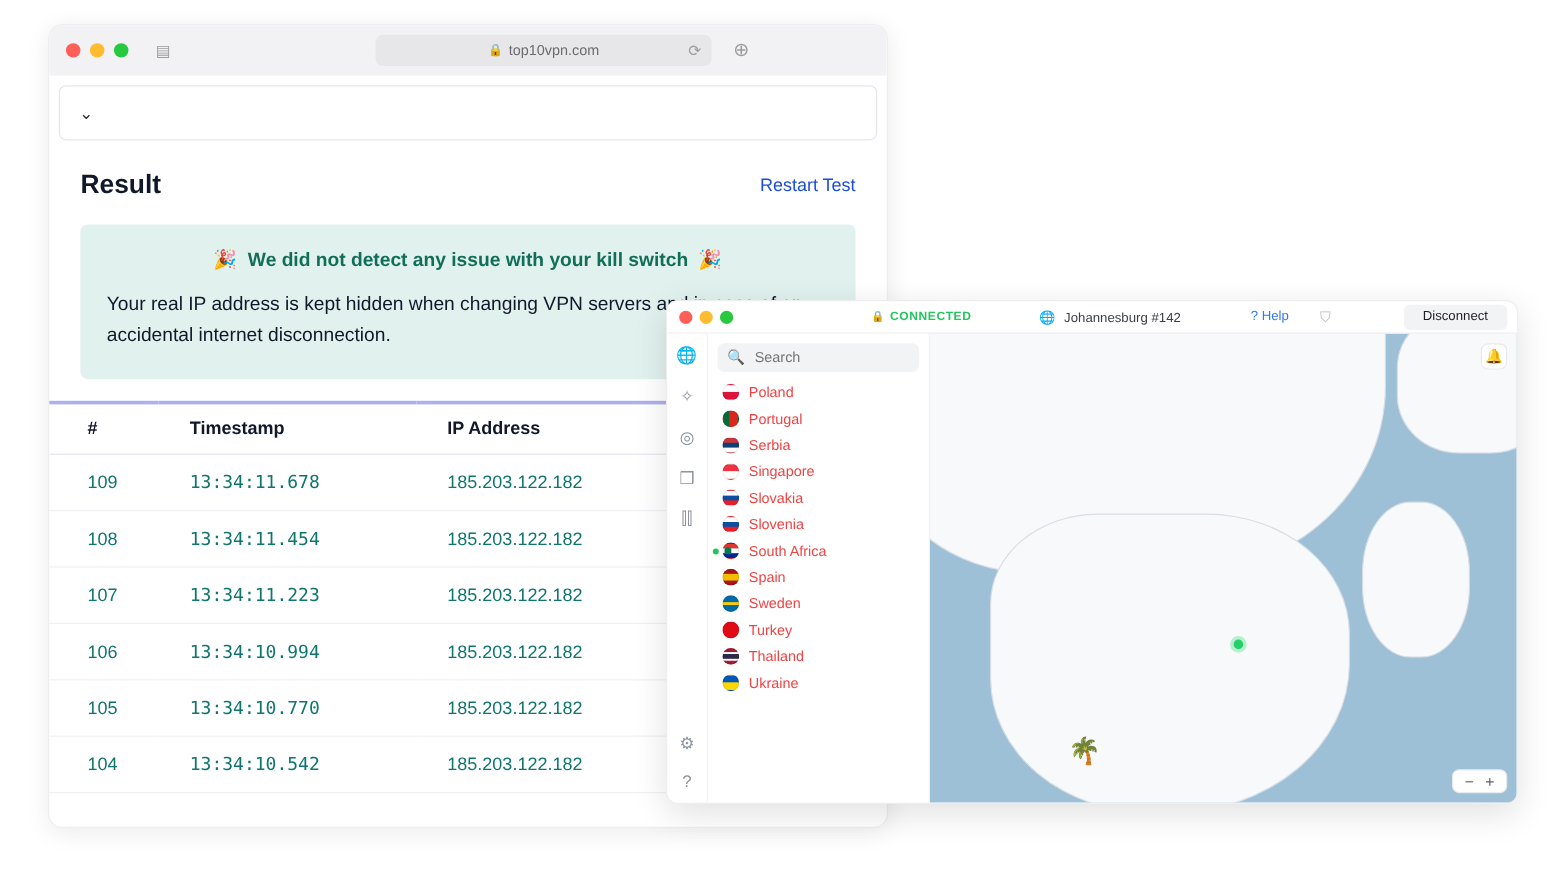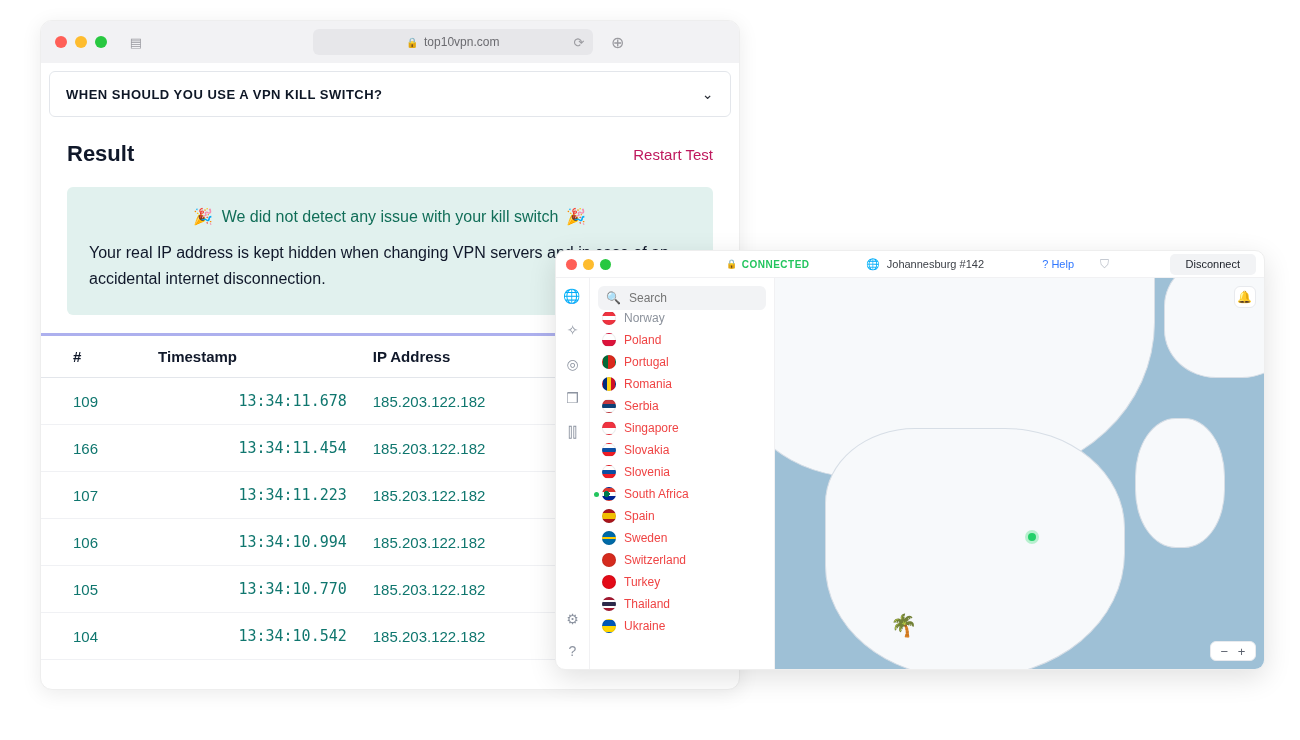--- a/index.html
+++ b/index.html
@@ -15,31 +15,31 @@
   .urlbar .lock{margin-right:5px;font-size:10px;color:#9a9a9f;}
   .safari-icon{width:18px;height:18px;display:inline-flex;align-items:center;justify-content:center;color:#9b9ba0;font-size:13px;}
   .url-reload{position:absolute;right:5px;top:4px;}
   .safari-download{color:#9b9ba0;font-size:16px;margin-left:10px;}
   .safari-body{padding:0;}
   .accordion{margin:8px 8px 0 8px;border:1px solid #e3e6eb;border-radius:6px;padding:14px 16px;display:flex;justify-content:space-between;align-items:center;letter-spacing:.5px;}
   .accordion-title{font-weight:700;font-size:13px;color:#0e1726;}
   .accordion-chev{color:#2b2f38;font-size:14px;}
   .result-hdr{display:flex;justify-content:space-between;align-items:center;padding:24px 26px 0 26px;}
   .result-hdr h2{margin:0;font-size:22px;font-weight:700;color:#10182a;}
-  .restart{color:#be185d;font-size:15px;}
+  .restart{color:#1d4ed8;font-size:15px;}
   .banner{margin:20px 26px 0 26px;background:#e1f1ee;border-radius:6px;padding:20px 22px 24px 22px;}
-  .banner-title{color:#116e58;font-weight:400;font-size:16px;text-align:center;}
+  .banner-title{color:#116e58;font-weight:700;font-size:16px;text-align:center;}
   .celebrate{display:inline-block;margin:0 4px;}
   .banner-sub{margin-top:14px;font-size:16px;line-height:1.6;color:#10182a;}
   table.ks{width:calc(100% - 0px);margin:18px 0 0 0;border-collapse:collapse;font-size:15px;}
   table.ks th{text-align:left;font-weight:600;color:#10182a;padding:12px 0 12px 26px;border-top:3px solid #adb0ee;border-bottom:1px solid #e3e6eb;}
   table.ks th:first-child{padding-left:32px;}
   table.ks td{padding:14px 0 14px 26px;border-bottom:1px solid #f0f1f4;color:#0f766e;}
   table.ks td:first-child{padding-left:32px;}
-  .mono{font-family:ui-monospace,Menlo,monospace;text-align:right;}
+  .mono{font-family:ui-monospace,Menlo,monospace;}
 
   
   .vpn{position:absolute;left:555px;top:250px;width:710px;height:420px;background:#fff;border-radius:10px;box-shadow:0 8px 28px rgba(0,0,0,0.12);overflow:hidden;border:1px solid #eee;}
   .vpn-top{height:27px;display:flex;align-items:center;padding:0 10px;gap:6px;border-bottom:1px solid #f1f1f3;position:relative;}
   .vpn-top .dot{width:11px;height:11px;}
   .conn{position:absolute;left:170px;font-size:10px;letter-spacing:.5px;color:#23c55e;font-weight:700;display:flex;align-items:center;gap:4px;}
   .conn .lockc{font-size:9px;}
   .loc{position:absolute;left:310px;font-size:11px;color:#3b3f46;}
   .loc .globe{color:#9aa0aa;margin-right:4px;font-size:11px;}
   .help{position:absolute;right:190px;font-size:11px;color:#2f77ff;}
@@ -100,21 +100,20 @@
       <div class="urlbar">
         <span class="lock">🔒</span>
         <span>top10vpn.com</span>
         <span class="safari-icon url-reload">⟳</span>
       </div>
       <span class="safari-download">⊕</span>
     </div>
 
     <div class="safari-body">
       <div class="accordion">
-        <span class="accordion-title">WHEN SHOULD YOU USE A VPN KILL SWITCH?</span>
         <span class="accordion-chev">⌄</span>
       </div>
 
       <div class="result-hdr">
         <h2>Result</h2>
         <span class="restart">Restart Test</span>
       </div>
 
       <div class="banner">
         <div class="banner-title">
@@ -135,21 +134,21 @@
         </tr>
           </thead>
         <tbody id="ks-body">
             <tr>
               <td>109</td>
               <td class="mono">13:34:11.678</td>
               <td>185.203.122.182</td>
               <td>South Africa</td>
             </tr>
             <tr>
-              <td>166</td>
+              <td>108</td>
               <td class="mono">13:34:11.454</td>
               <td>185.203.122.182</td>
               <td>South Africa</td>
             </tr>
             <tr>
               <td>107</td>
               <td class="mono">13:34:11.223</td>
               <td>185.203.122.182</td>
               <td>South Africa</td>
             </tr>
@@ -209,35 +208,27 @@
           <span class="ri">?</span>
         </div>
       </div>
 
       <div class="vpn-list">
         <div class="search">
           <span class="mag">🔍</span>
           <input placeholder="Search" style="">
         </div>
         <div class="country-list" id="country-list">
-            <div class="country cut">
-              <span class="flag f-no"></span>
-              <span>Norway</span>
-            </div>
             <div class="country">
               <span class="flag f-pl"></span>
               <span>Poland</span>
             </div>
             <div class="country">
               <span class="flag f-pt"></span>
               <span>Portugal</span>
-            </div>
-            <div class="country">
-              <span class="flag f-ro"></span>
-              <span>Romania</span>
             </div>
             <div class="country">
               <span class="flag f-rs"></span>
               <span>Serbia</span>
             </div>
             <div class="country">
               <span class="flag f-sg"></span>
               <span>Singapore</span>
             </div>
             <div class="country">
@@ -253,24 +244,20 @@
               <span class="flag f-za"></span>
               <span>South Africa</span>
             </div>
             <div class="country">
               <span class="flag f-es"></span>
               <span>Spain</span>
             </div>
             <div class="country">
               <span class="flag f-se"></span>
               <span>Sweden</span>
-            </div>
-            <div class="country">
-              <span class="flag f-ch"></span>
-              <span>Switzerland</span>
             </div>
             <div class="country">
               <span class="flag f-tr"></span>
               <span>Turkey</span>
             </div>
             <div class="country">
               <span class="flag f-th"></span>
               <span>Thailand</span>
             </div>
             <div class="country">

